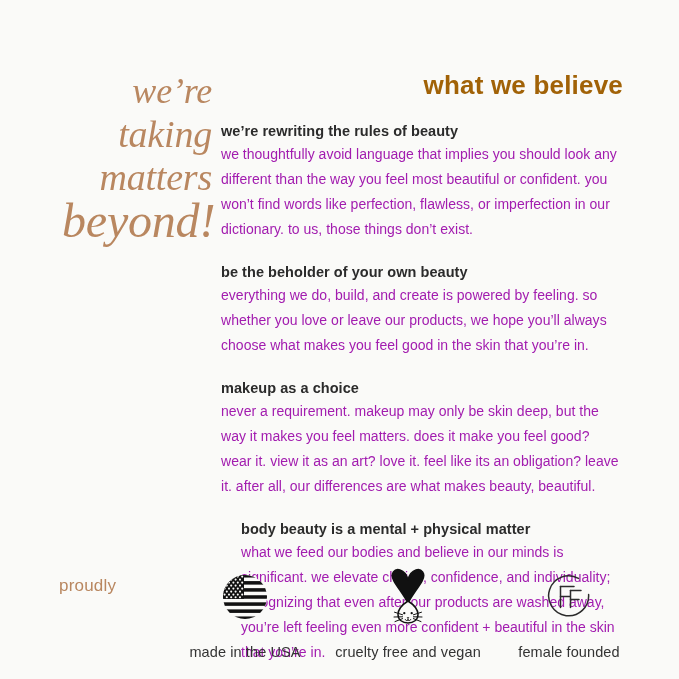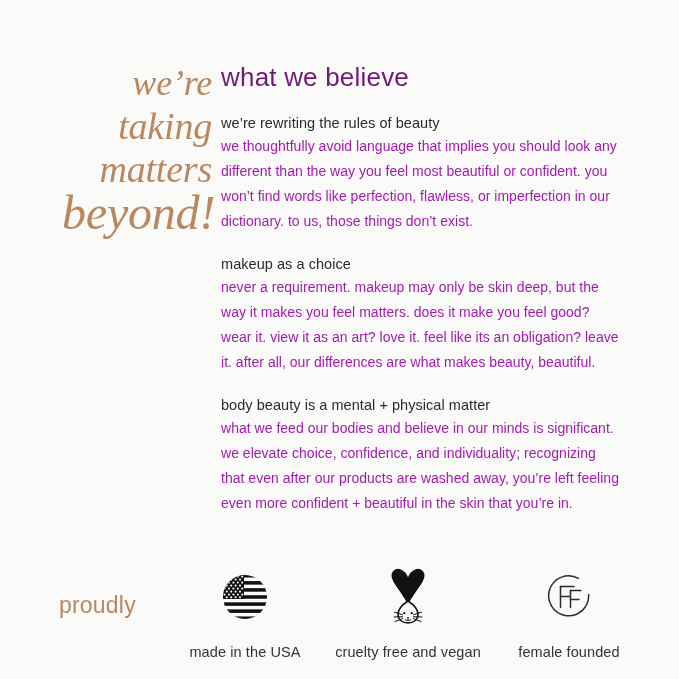--- a/index.html
+++ b/index.html
@@ -18,21 +18,21 @@
   .page {
     position: absolute;
     inset: 0;
     background: #fafaf8;
   }
 
   
   .content {
     position: absolute;
     left: 0;
-    top: 0;
+    top: 8px;
     width: 559px;
     height: 548px;
   }
 
   .headline {
     position: absolute;
     left: 62px;
     top: 62px;
     width: 150px;
     text-align: right;
@@ -54,35 +54,36 @@
 
   .believe-col {
     position: absolute;
     left: 221px;
     top: 62px;
     width: 402px;
   }
 
   .section-title {
     font-size: 26px;
-    font-weight: 400;
-    color: #701a75;
+    font-weight: 700;
+    color: #a16207;
     letter-spacing: 0.2px;
     margin: 0 0 22px 0;
     line-height: 30px;
+    text-align: right;
   }
 
   .belief {
     margin-bottom: 21px;
   }
-  .belief:last-child { margin-bottom: 0; }
+  .belief:last-child { margin-bottom: 0; margin-left: 20px; }
 
   .belief-head {
     font-size: 14.5px;
-    font-weight: normal;
+    font-weight: bold;
     color: #2b2b2b;
     line-height: 19px;
     letter-spacing: 0.05px;
     margin-bottom: 1px;
   }
 
   .belief-body {
     font-size: 14px;
     color: #a21caf;
     line-height: 25px;
@@ -94,22 +95,22 @@
     position: absolute;
     left: 0;
     top: 548px;
     width: 679px;
     height: 131px;
   }
 
   .proudly {
     position: absolute;
     left: 59px;
-    top: 44px;
-    font-size: 23px;
+    top: 28px;
+    font-size: 17px;
     color: #b98760;
     letter-spacing: 0.2px;
   }
 
   .badge {
     position: absolute;
     top: 18px;
     text-align: center;
   }
   .badge-usa    { left: 155px; width: 180px; }
@@ -146,20 +147,24 @@
     </div>
 
     <div class="believe-col">
       <h2 class="section-title">what we believe</h2>
 
       <div class="belief">
         <div class="belief-head">we’re rewriting the rules of beauty</div>
         <div class="belief-body">we thoughtfully avoid language that implies you should look any different than the way you feel most beautiful or confident. you won’t find words like perfection, flawless, or imperfection in our dictionary. to us, those things don’t exist.</div>
       </div>
 
+      <div class="belief">
+        <div class="belief-head">be the beholder of your own beauty</div>
+        <div class="belief-body">everything we do, build, and create is powered by feeling. so whether you love or leave our products, we hope you’ll always choose what makes you feel good in the skin that you’re in.</div>
+      </div>
 
       <div class="belief">
         <div class="belief-head">makeup as a choice</div>
         <div class="belief-body">never a requirement. makeup may only be skin deep, but the way it makes you feel matters. does it make you feel good? wear it. view it as an art? love it. feel like its an obligation? leave it. after all, our differences are what makes beauty, beautiful.</div>
       </div>
 
       <div class="belief">
         <div class="belief-head">body beauty is a mental + physical matter</div>
         <div class="belief-body">what we feed our bodies and believe in our minds is significant. we elevate choice, confidence, and individuality; recognizing that even after our products are washed away, you’re left feeling even more confident + beautiful in the skin that you’re in.</div>
       </div>

